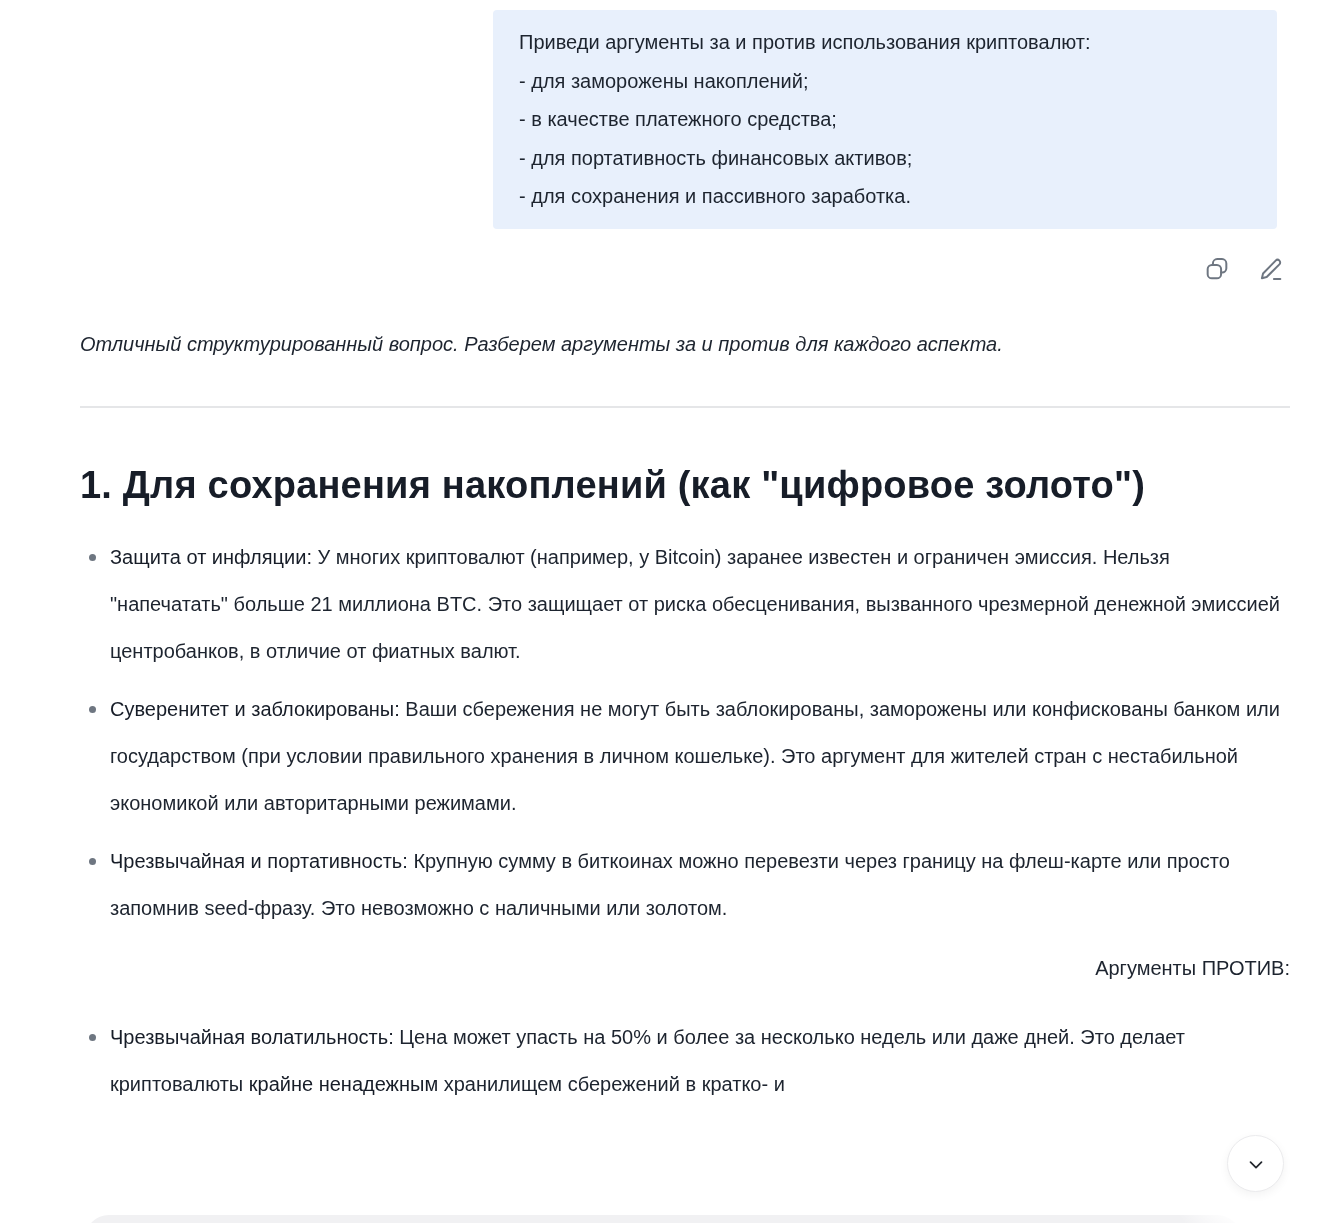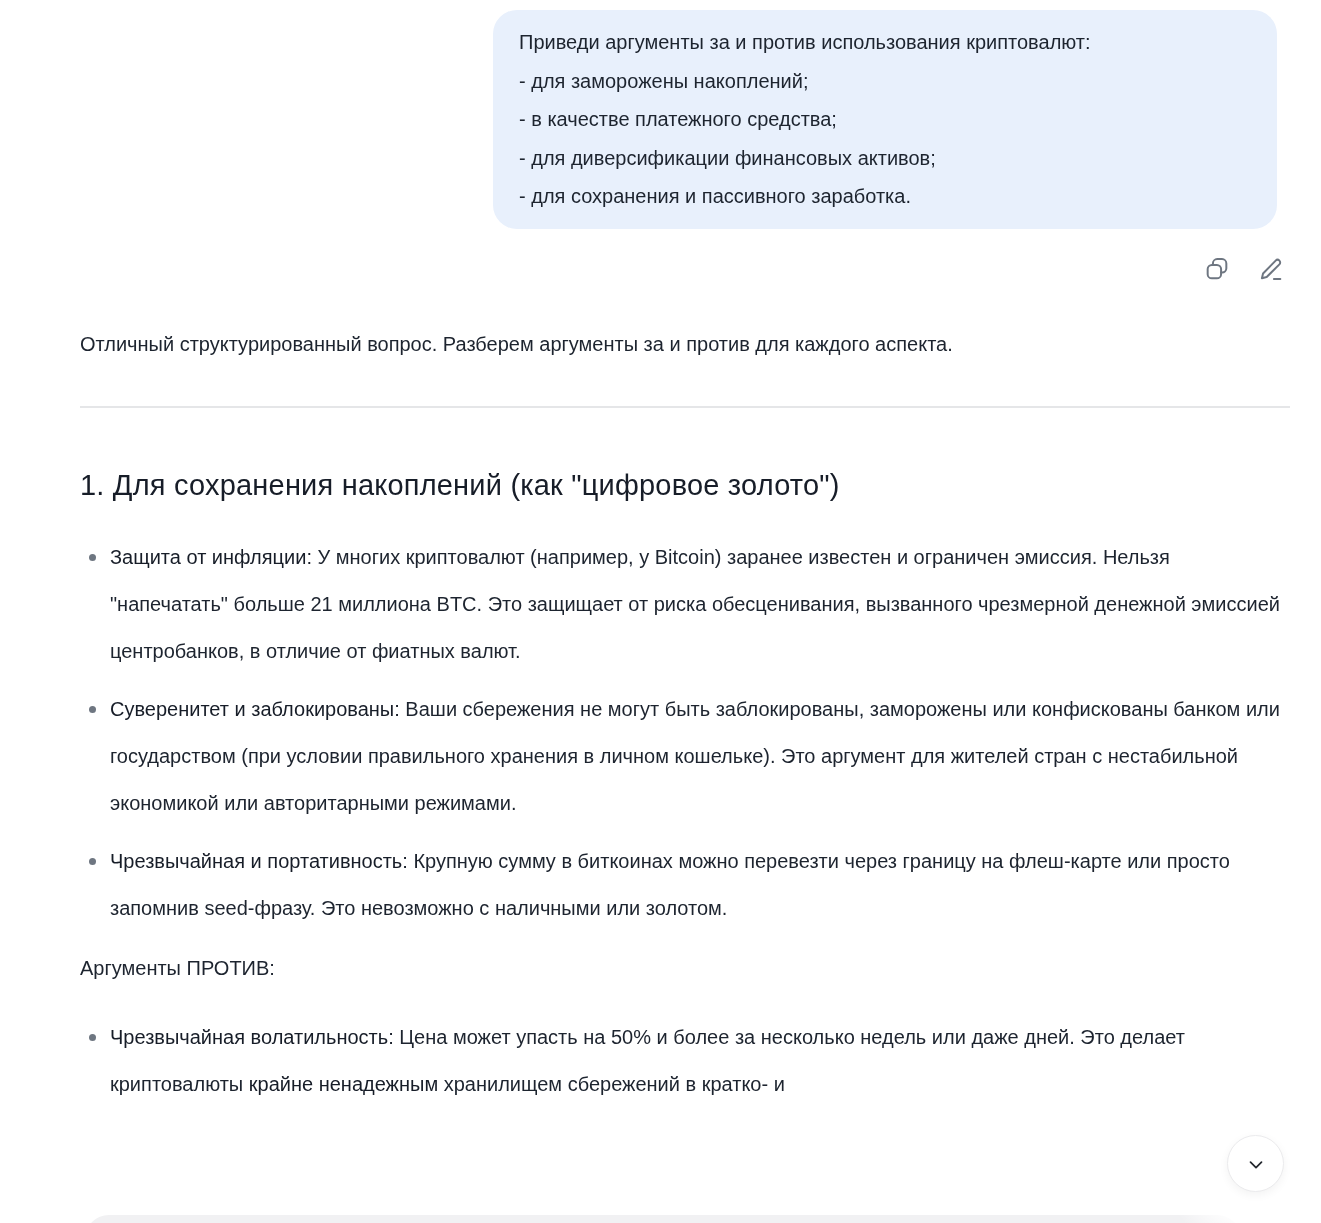--- a/index.html
+++ b/index.html
@@ -13,55 +13,55 @@
     color: #1d242f;
     position: relative;
   }
   .thread { padding: 10px 31px 0 80px; }
 
   
   .user-row { display: flex; justify-content: flex-end; padding-right: 13px; }
   .bubble {
     width: 784px;
     background: #e8f0fc;
-    border-radius: 24px;
+    border-radius: 4px;
     padding: 13px 26px;
     font-size: 20px;
     line-height: 38.5px;
     color: #1d242f;
   }
 
   
   .actions-row { display: flex; justify-content: flex-end; gap: 24px; margin-top: 25px; padding-right: 4px; }
   .icon-btn {
     width: 30px; height: 30px;
     padding: 0; border: none; background: transparent;
     color: #6e7681; cursor: pointer;
     display: flex; align-items: center; justify-content: center;
   }
   .icon-btn svg { width: 28px; height: 28px; }
 
   
   .assistant { margin-top: 46px; }
-  .intro { font-size: 20px; line-height: 28px; margin: 0; }
+  .intro { font-size: 20px; line-height: 28px; margin: 0; font-style: italic; }
   hr.divider { border: none; border-top: 2px solid #e5e6e8; margin: 48px 0 0 0; }
   h2.section-heading {
-    font-size: 29px; font-weight: 400; line-height: 38px;
+    font-size: 38px; font-weight: 700; line-height: 38px;
     margin: 58px 0 0 0; letter-spacing: 0.2px; color: #171d28;
   }
   p.section-label { font-size: 20px; line-height: 28px; margin: 42px 0 0 0; }
   ul.arg-list { list-style: none; margin: 30px 0 0 0; padding: 0; font-size: 20px; line-height: 47px; }
   ul.arg-list li { position: relative; padding-left: 30px; margin-bottom: 11px; }
   ul.arg-list li::before {
     content: ""; position: absolute; left: 9px; top: 20px;
     width: 7px; height: 7px; border-radius: 50%; background: #6e7681;
   }
   ul.arg-list strong { font-weight: 400; color: #171d28; }
   ul.arg-list.cons { margin-top: 32px; }
-  p.section-label.cons-label { margin-top: 22px; }
+  p.section-label.cons-label { margin-top: 22px; text-align: right; }
 
   
   .scroll-glow {
     position: absolute; left: 1165px; top: 1075px; width: 180px; height: 180px;
     background: radial-gradient(circle, #ffffff 42%, rgba(255,255,255,0) 72%);
     pointer-events: none;
   }
   .scroll-btn {
     position: absolute; left: 1227px; top: 1135px;
     width: 57px; height: 57px; border-radius: 50%;
@@ -83,21 +83,21 @@
 </head>
 <body>
 
 <div class="thread">
 
   <div class="user-row">
     <div class="bubble">
       <div>Приведи аргументы за и против использования криптовалют:</div>
       <div>- для заморожены накоплений;</div>
       <div>- в качестве платежного средства;</div>
-      <div>- для диверсификации финансовых активов;</div>
+      <div>- для портативность финансовых активов;</div>
       <div>- для сохранения и пассивного заработка.</div>
     </div>
   </div>
 
   <div class="actions-row">
     <button class="icon-btn" title="Копировать">
       <span style="display:flex;">
         <svg viewBox="0 0 24 24" fill="none" stroke="currentColor" stroke-width="1.7" stroke-linecap="round" stroke-linejoin="round">
           <rect x="4" y="8.5" width="11.5" height="11.5" rx="3.6"></rect>
           <path d="M8.5 8.5V7.2A3.7 3.7 0 0 1 12.2 3.5h4.1A3.7 3.7 0 0 1 20 7.2v4.1a3.7 3.7 0 0 1-3.7 3.7h-0.8"></path>

